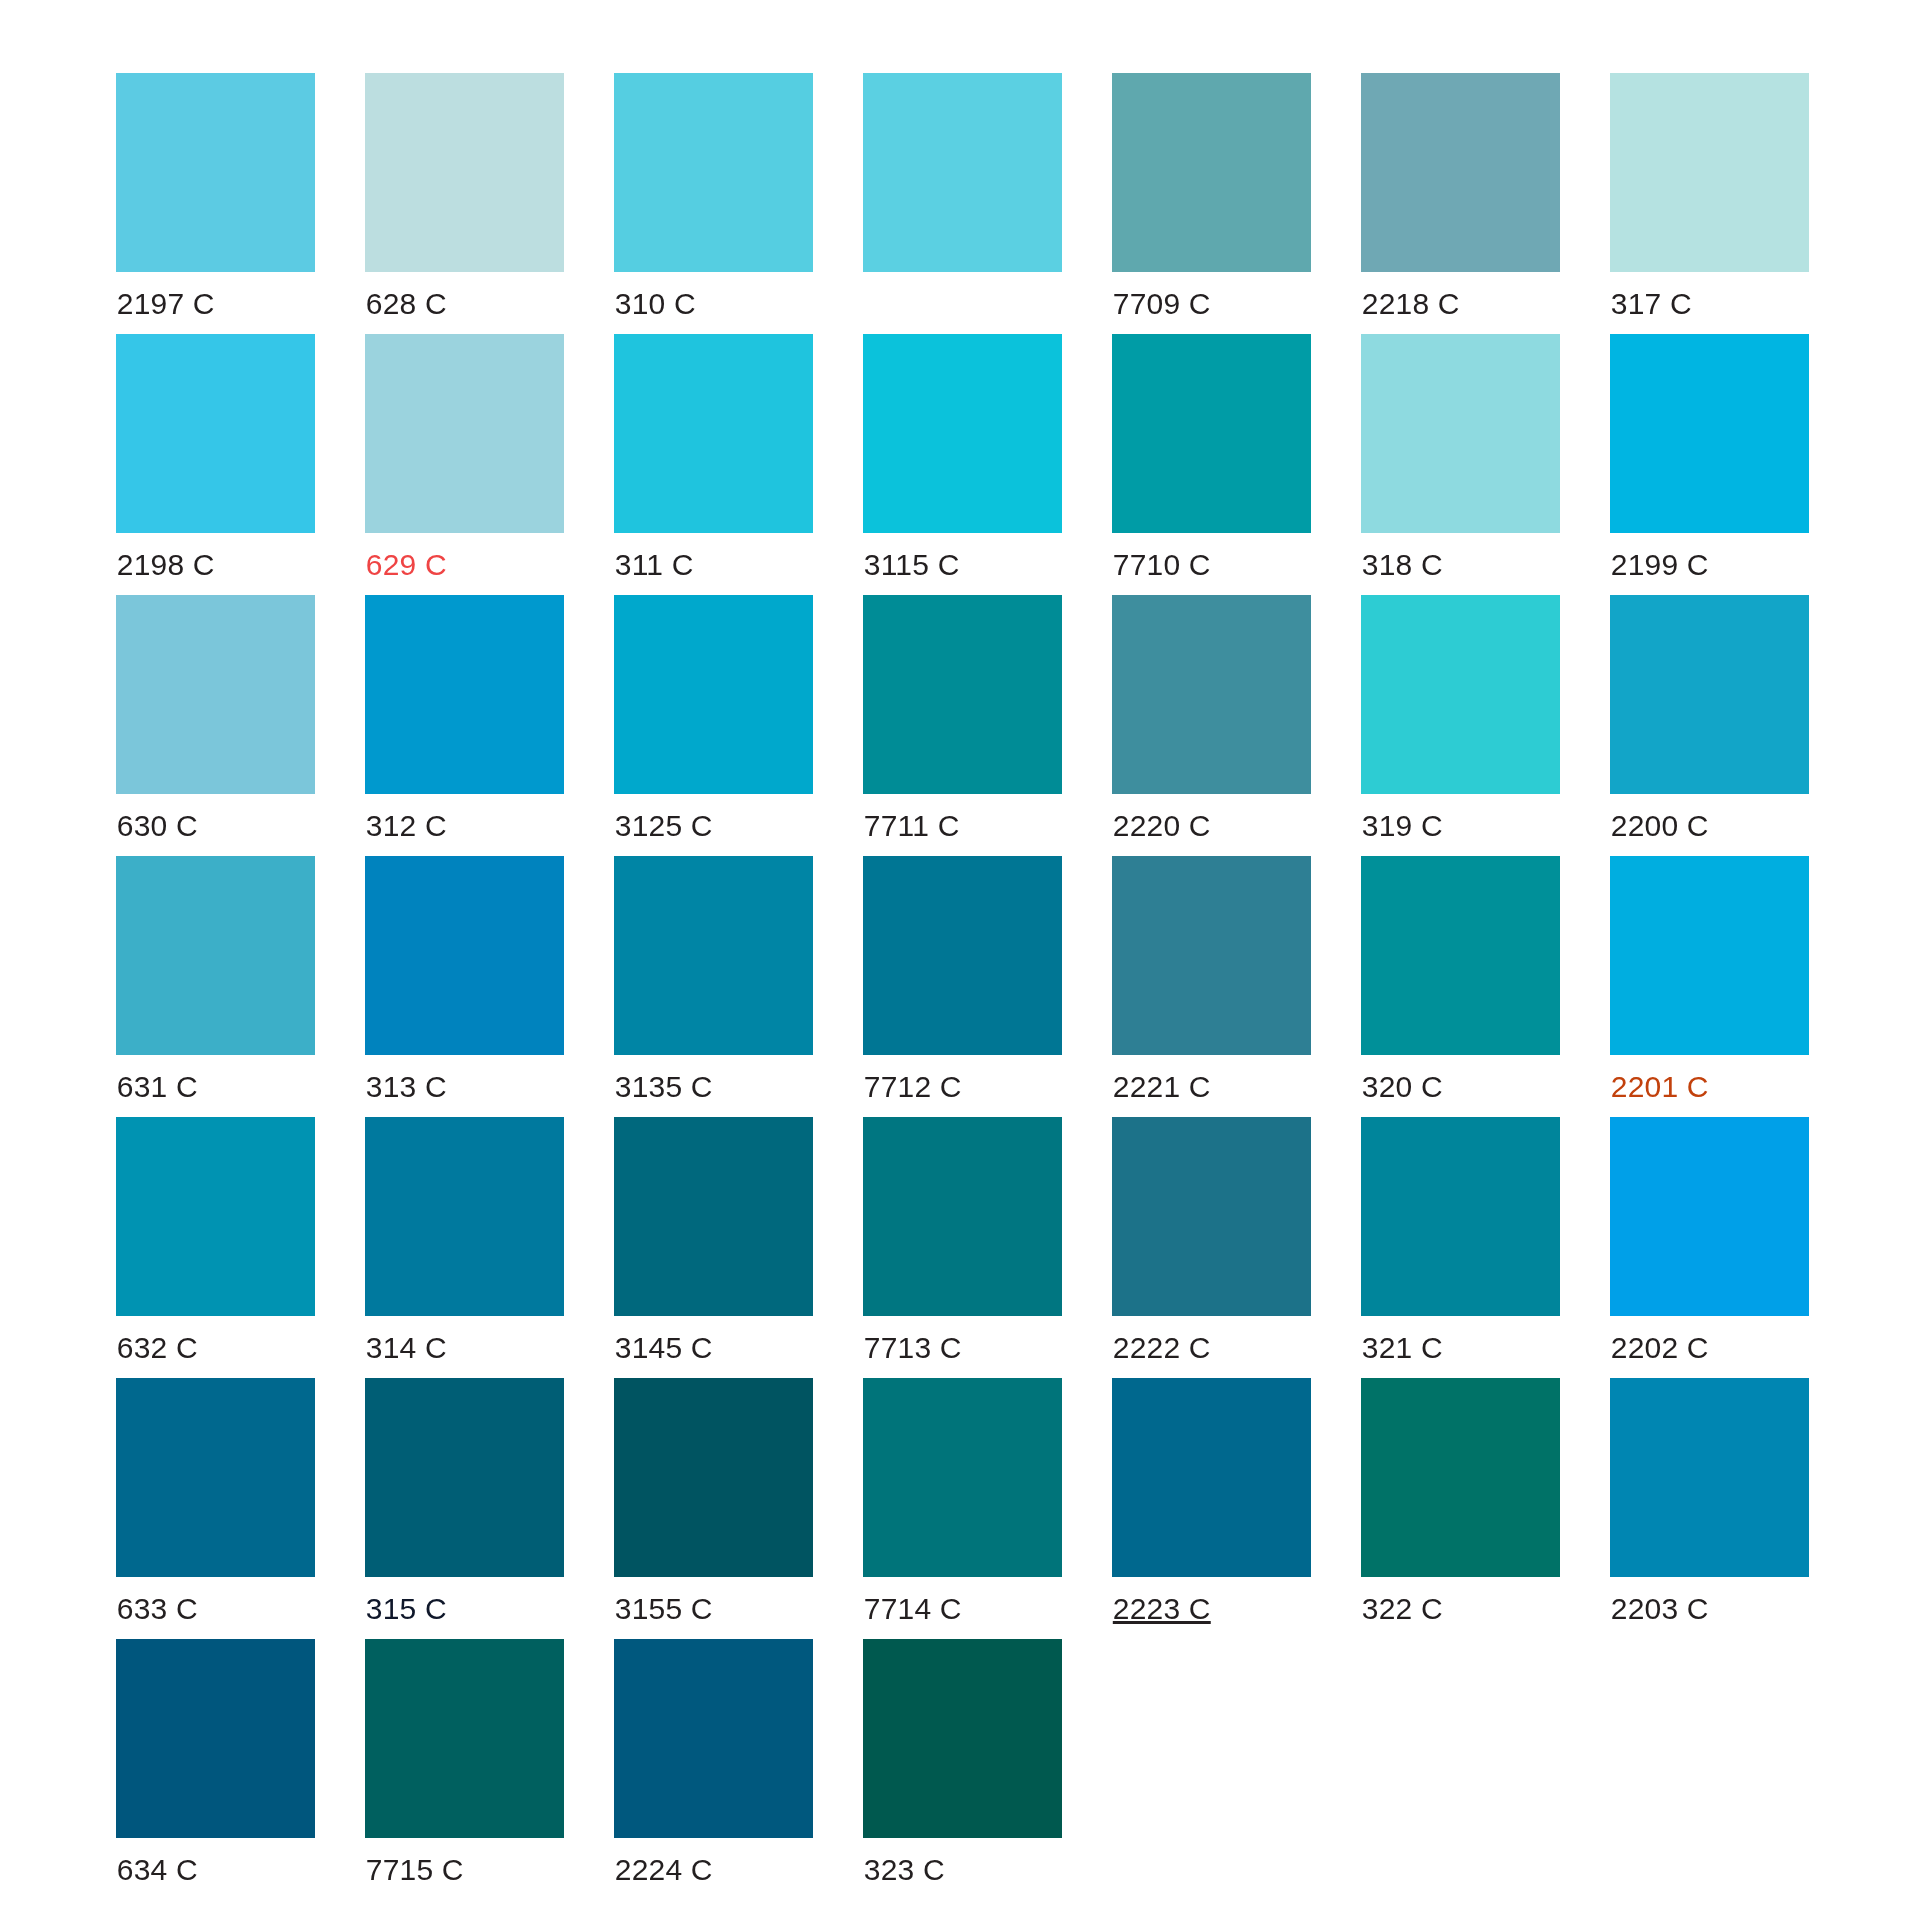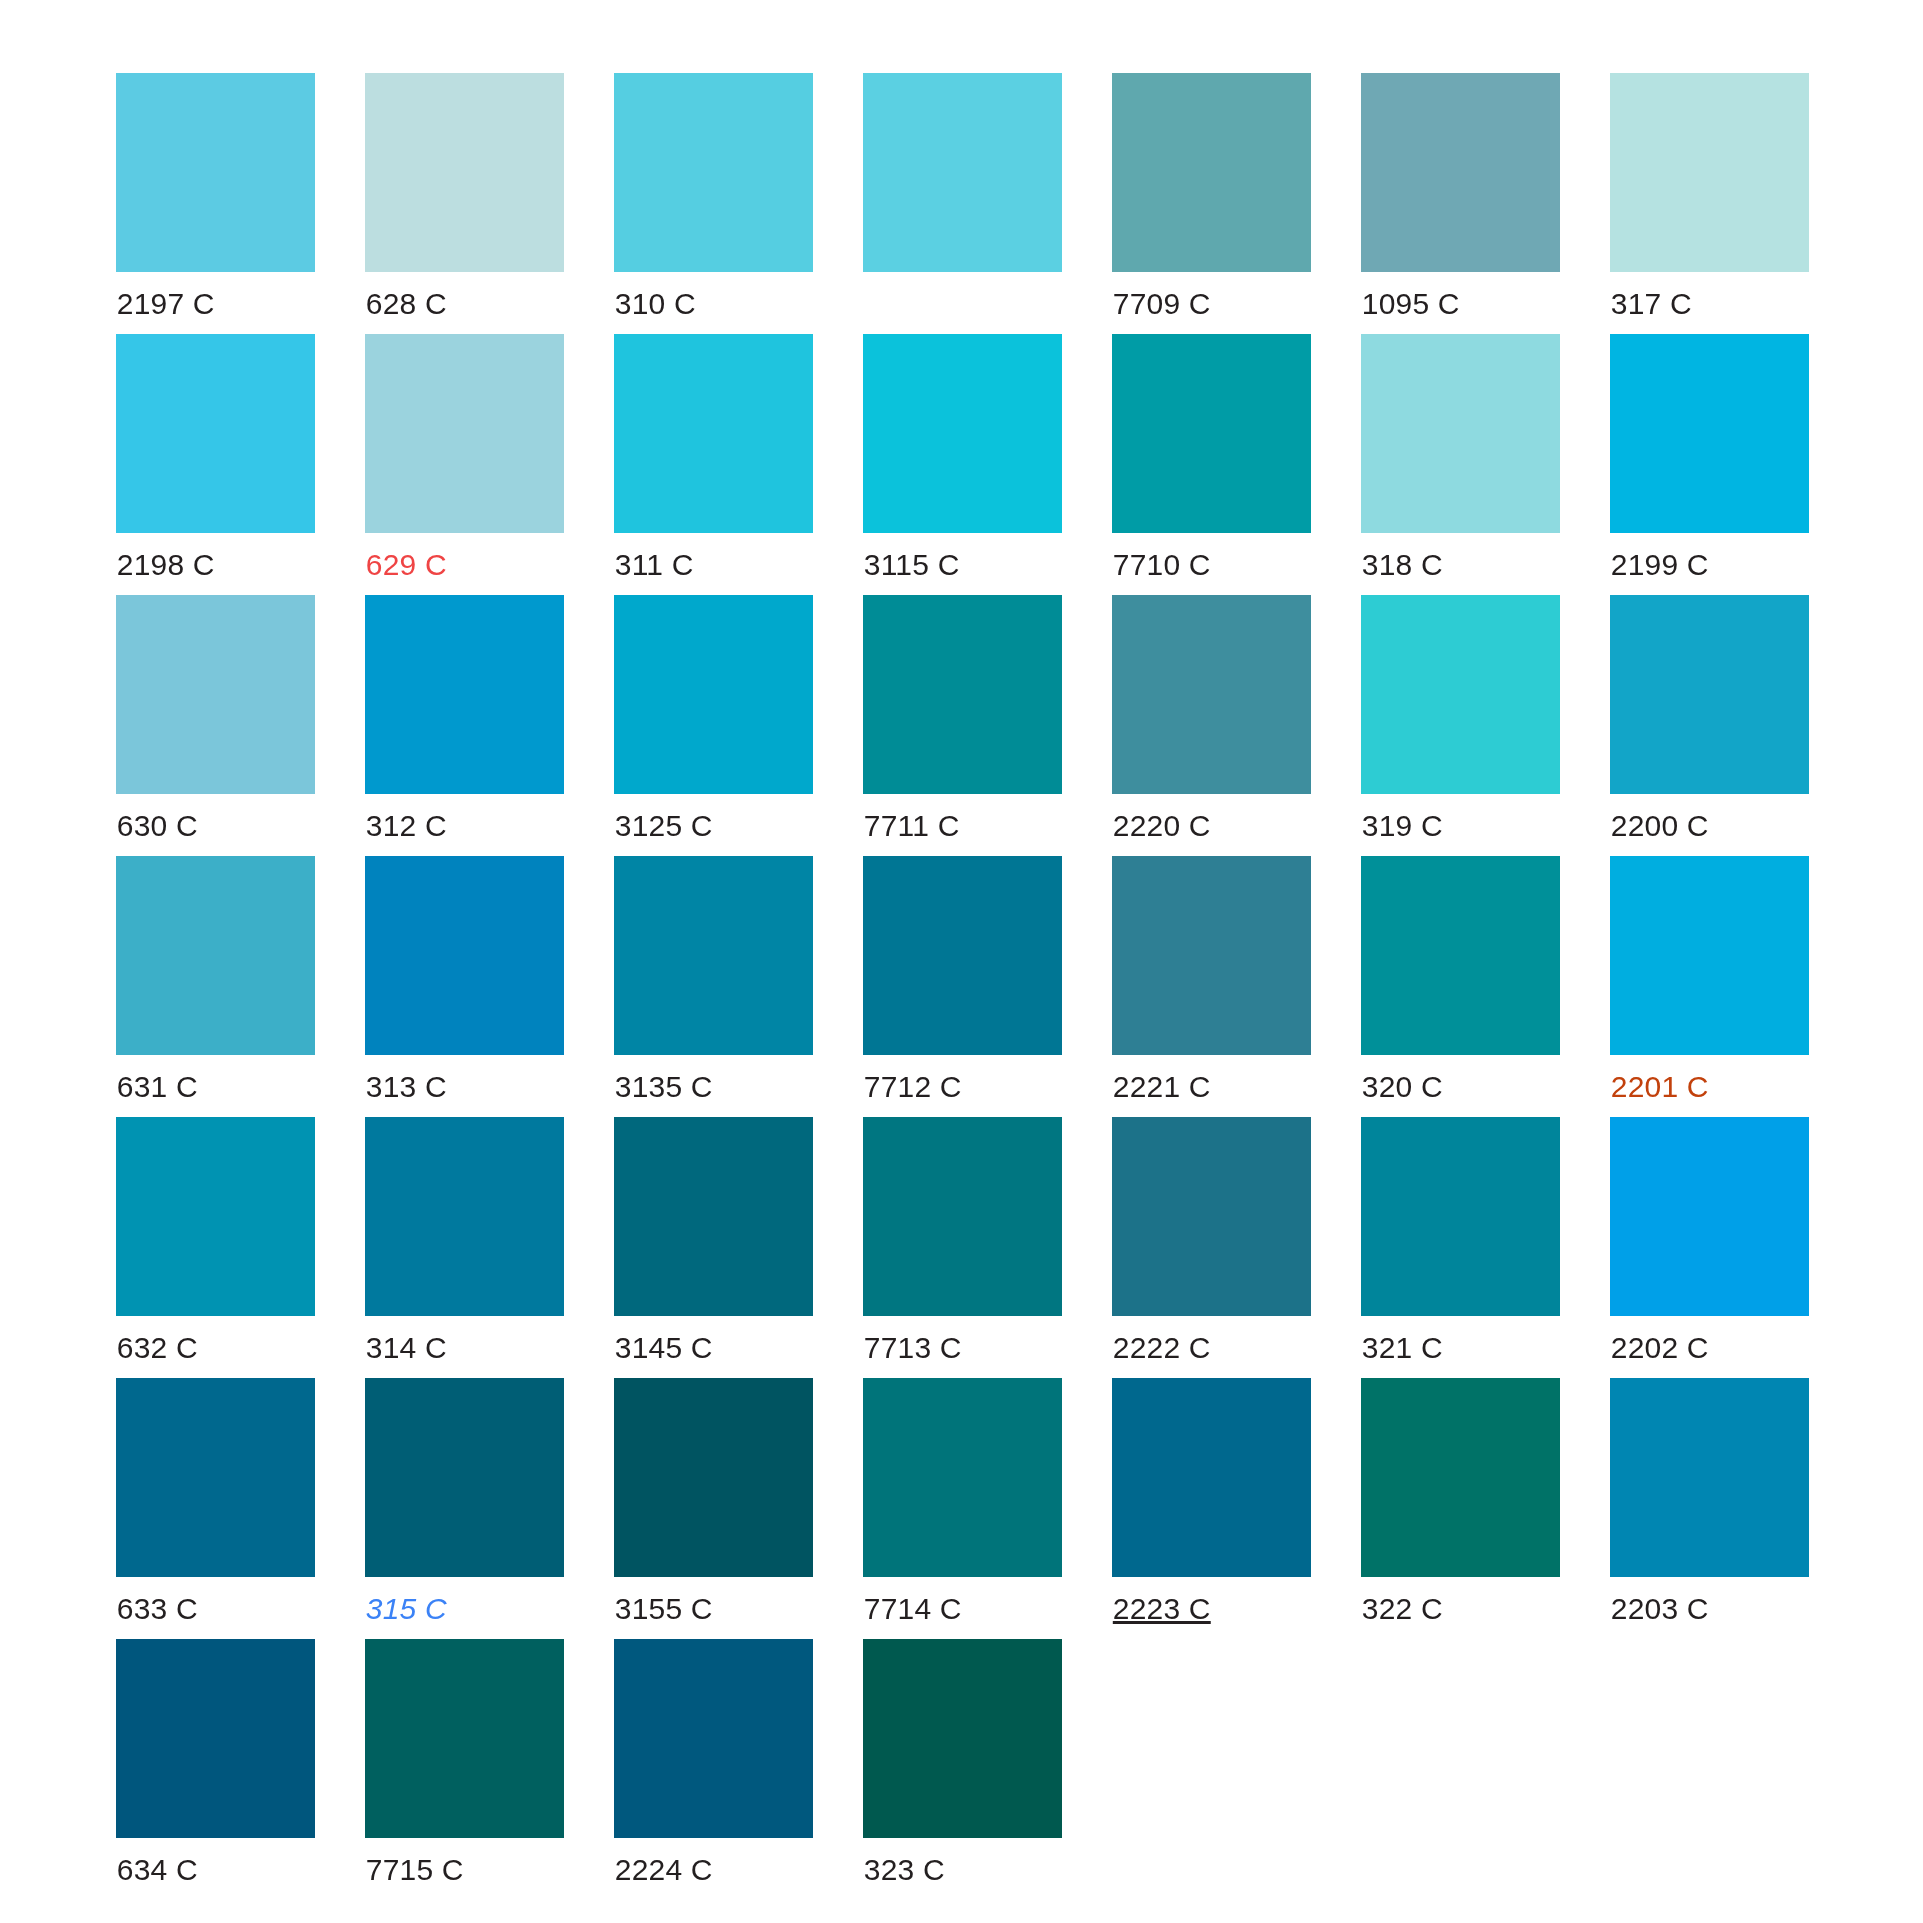--- a/index.html
+++ b/index.html
@@ -80,21 +80,21 @@
       <div class="swatch-cell">
         <div class="swatch-chip" style="background-color: rgb(91, 208, 226);"></div>
         <div class="swatch-label" style="color: rgb(35, 31, 32); margin-top: 48px;">3105 C</div>
       </div>
       <div class="swatch-cell">
         <div class="swatch-chip" style="background-color: rgb(95, 168, 174);"></div>
         <div class="swatch-label" style="color: rgb(35, 31, 32);">7709 C</div>
       </div>
       <div class="swatch-cell">
         <div class="swatch-chip" style="background-color: rgb(111, 168, 180);"></div>
-        <div class="swatch-label" style="color: rgb(35, 31, 32);">1095 C</div>
+        <div class="swatch-label" style="color: rgb(35, 31, 32);">2218 C</div>
       </div>
       <div class="swatch-cell">
         <div class="swatch-chip" style="background-color: rgb(181, 226, 225);"></div>
         <div class="swatch-label" style="color: rgb(35, 31, 32);">317 C</div>
       </div>
       <div class="swatch-cell">
         <div class="swatch-chip" style="background-color: rgb(53, 198, 232);"></div>
         <div class="swatch-label" style="color: rgb(35, 31, 32);">2198 C</div>
       </div>
       <div class="swatch-cell">
@@ -204,21 +204,21 @@
       <div class="swatch-cell">
         <div class="swatch-chip" style="background-color: rgb(0, 160, 232);"></div>
         <div class="swatch-label" style="color: rgb(35, 31, 32);">2202 C</div>
       </div>
       <div class="swatch-cell">
         <div class="swatch-chip" style="background-color: rgb(0, 104, 142);"></div>
         <div class="swatch-label" style="color: rgb(35, 31, 32);">633 C</div>
       </div>
       <div class="swatch-cell">
         <div class="swatch-chip" style="background-color: rgb(0, 94, 117);"></div>
-        <div class="swatch-label" style="color: #3b82f6; font-style: italic;">315 C</div>
+        <div class="swatch-label" style="color: #0f172a;">315 C</div>
       </div>
       <div class="swatch-cell">
         <div class="swatch-chip" style="background-color: rgb(0, 84, 97);"></div>
         <div class="swatch-label" style="color: rgb(35, 31, 32);">3155 C</div>
       </div>
       <div class="swatch-cell">
         <div class="swatch-chip" style="background-color: rgb(0, 116, 122);"></div>
         <div class="swatch-label" style="color: rgb(35, 31, 32);">7714 C</div>
       </div>
       <div class="swatch-cell">

